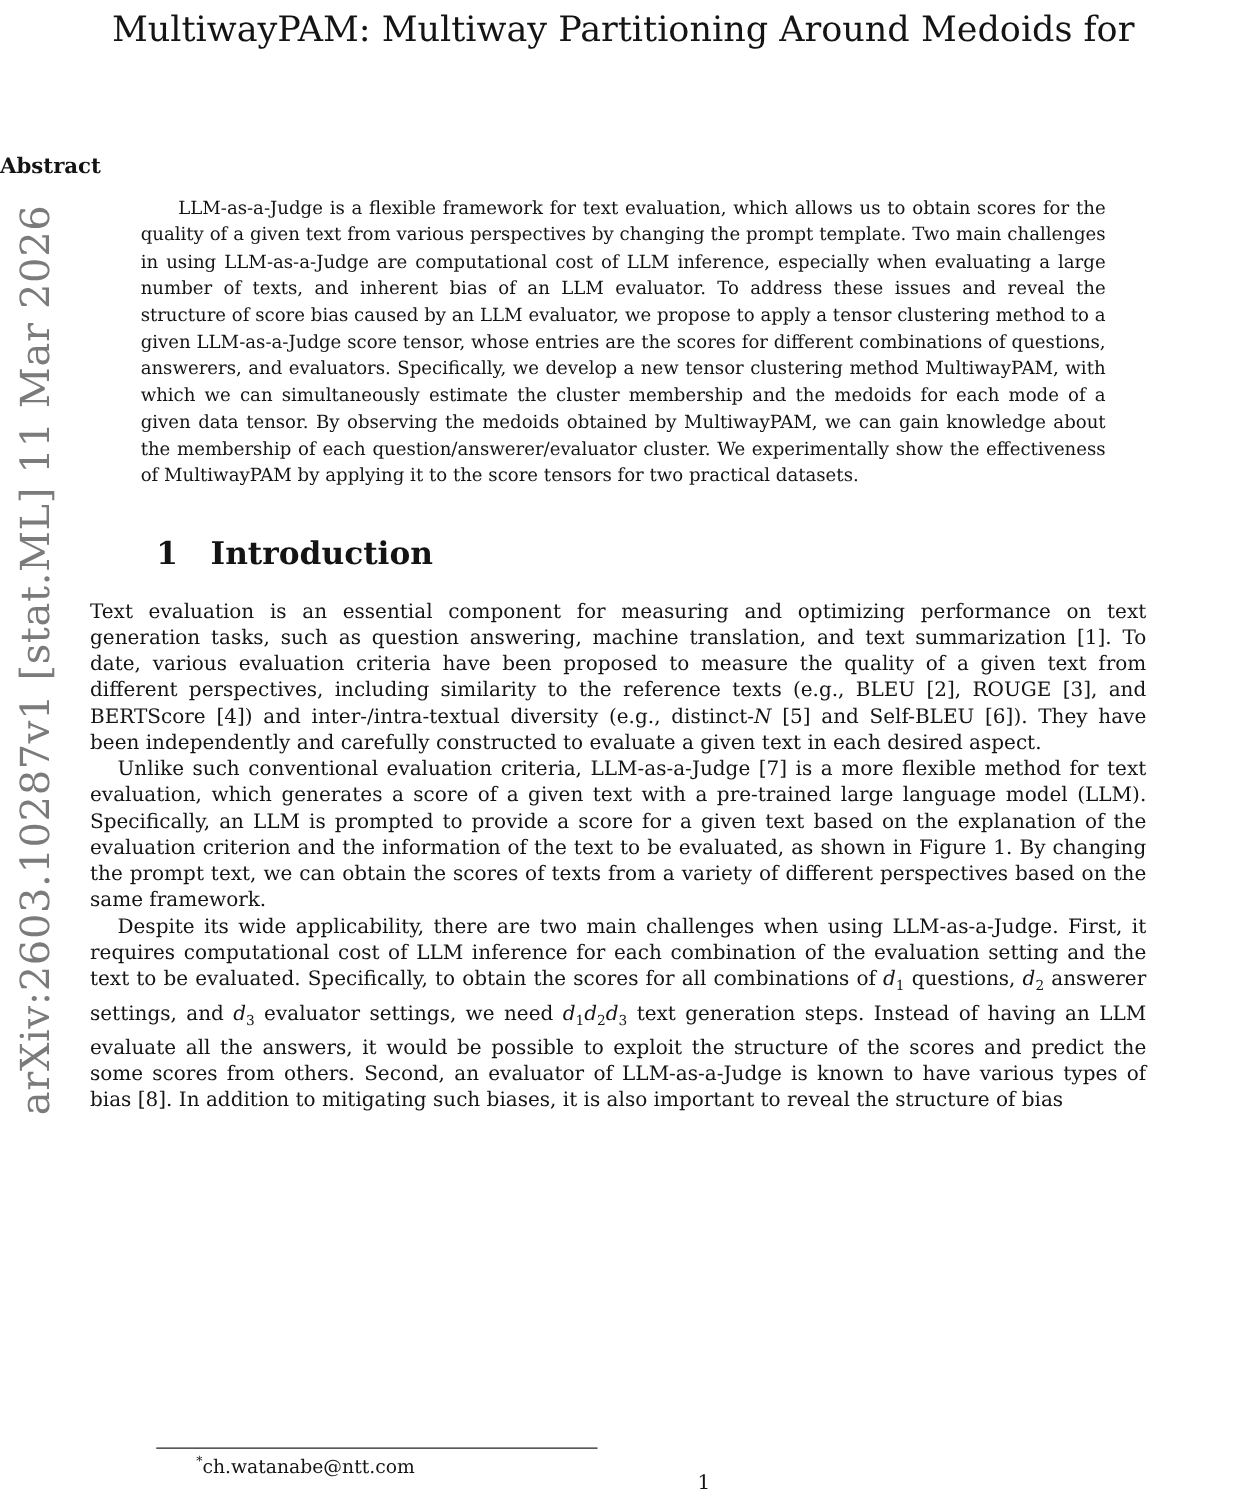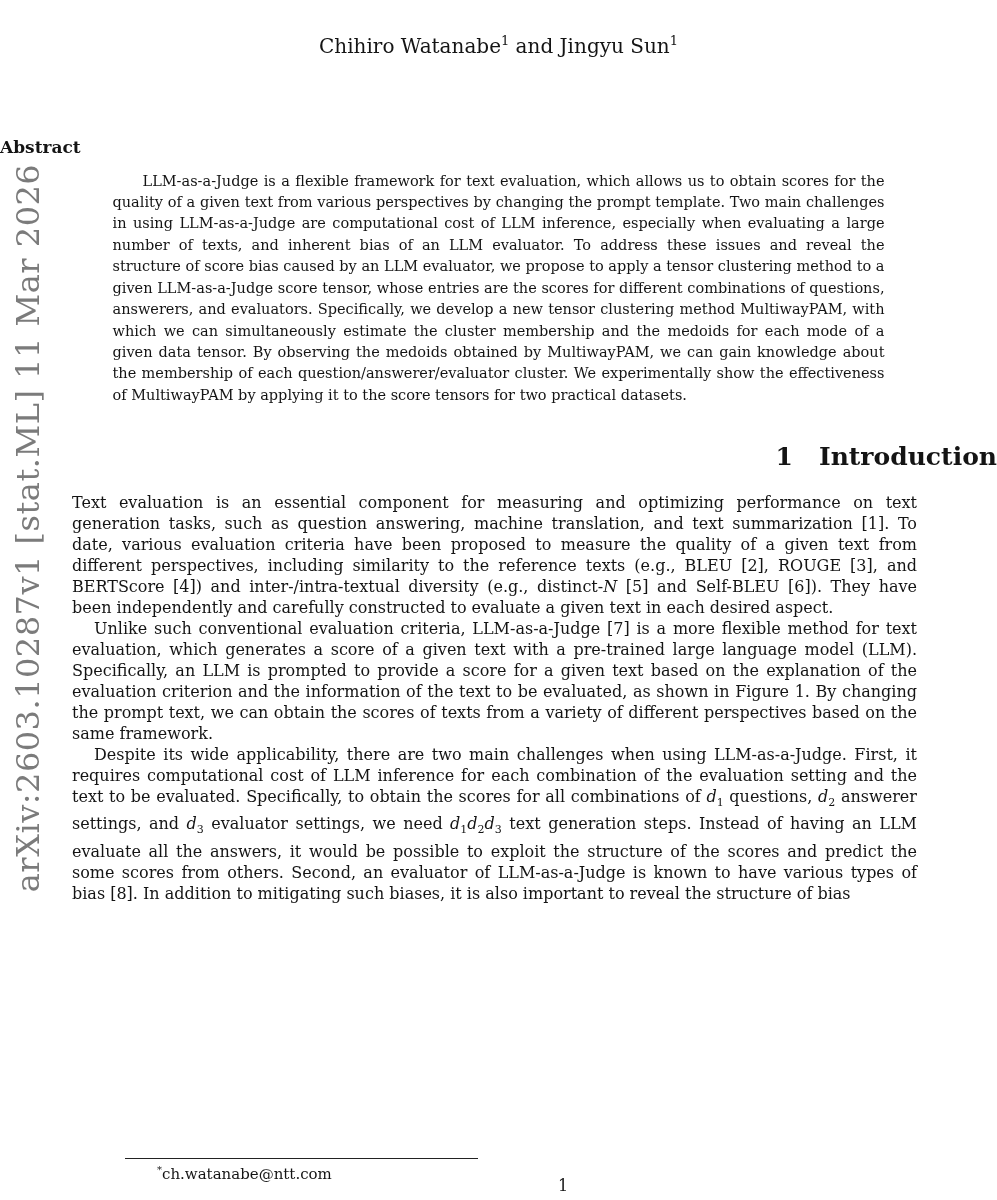--- a/index.html
+++ b/index.html
@@ -54,21 +54,20 @@
     margin: 14px auto 0 auto;
     font-size: 14.5px;
     line-height: 21.4px;
     text-align: justify;
     text-indent: 30px;
   }
   .section-head {
     margin: 36px 0 0 125px;
     font-size: 25px;
     font-weight: bold;
-    text-align: right;
   }
   .section-head .sec-num { display: inline-block; margin-right: 26px; }
   .body-text {
     width: 845px;
     margin-left: 72px;
     font-size: 16px;
     line-height: 21px;
     text-align: justify;
   }
   .body-text p { margin: 0; }
@@ -104,23 +103,23 @@
 </head>
 <body>
 
 <div class="page">
 
   <div class="watermark">arXiv:2603.10287v1 [stat.ML] 11 Mar 2026</div>
 
   <div class="content">
 
     <div class="title">
+      <div>MultiwayPAM: Multiway Partitioning Around Medoids for</div>
     </div>
 
-    <div class="authors"><span>Chihiro Watanabe</span><sup>1</sup><span> and </span><span>Jingyu Sun</span><sup>1</sup></div>
 
 
     <div class="abstract-head">Abstract</div>
 
     <div class="abstract-body">LLM-as-a-Judge is a flexible framework for text evaluation, which allows us to obtain scores for the quality of a given text from various perspectives by changing the prompt template. Two main challenges in using LLM-as-a-Judge are computational cost of LLM inference, especially when evaluating a large number of texts, and inherent bias of an LLM evaluator. To address these issues and reveal the structure of score bias caused by an LLM evaluator, we propose to apply a tensor clustering method to a given LLM-as-a-Judge score tensor, whose entries are the scores for different combinations of questions, answerers, and evaluators. Specifically, we develop a new tensor clustering method MultiwayPAM, with which we can simultaneously estimate the cluster membership and the medoids for each mode of a given data tensor. By observing the medoids obtained by MultiwayPAM, we can gain knowledge about the membership of each question/answerer/evaluator cluster. We experimentally show the effectiveness of MultiwayPAM by applying it to the score tensors for two practical datasets.</div>
 
     <div class="section-head"><span class="sec-num">1</span><span>Introduction</span></div>
 
     <div class="body-text">
       <p class="first"><span>Text evaluation is an essential component for measuring and optimizing performance on text generation tasks, such as question answering, machine translation, and text summarization [1]. To date, various evaluation criteria have been proposed to measure the quality of a given text from different perspectives, including similarity to the reference texts (e.g., BLEU [2], ROUGE [3], and BERTScore [4]) and inter-/intra-textual diversity (e.g., distinct-</span><span class="mathvar">N</span><span> [5] and Self-BLEU [6]). They have been independently and carefully constructed to evaluate a given text in each desired aspect.</span></p>

